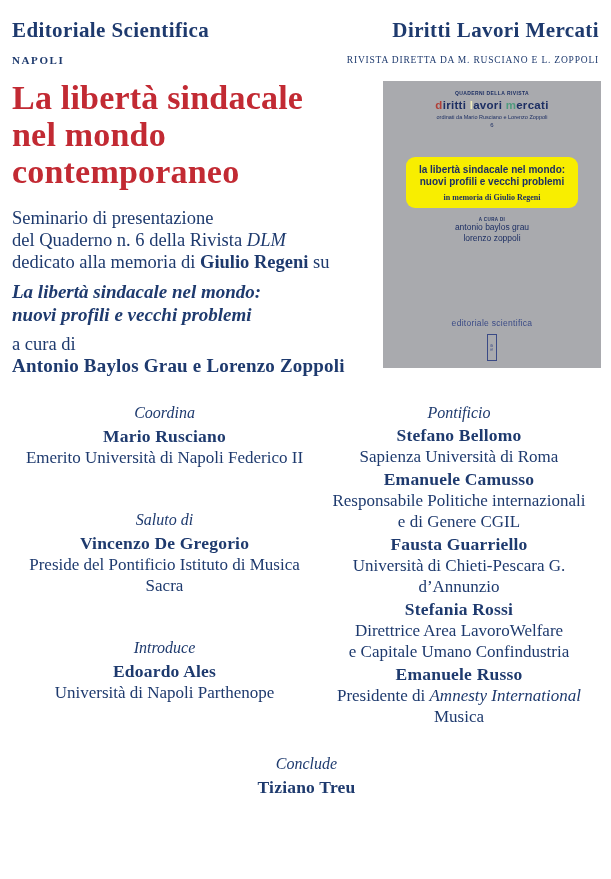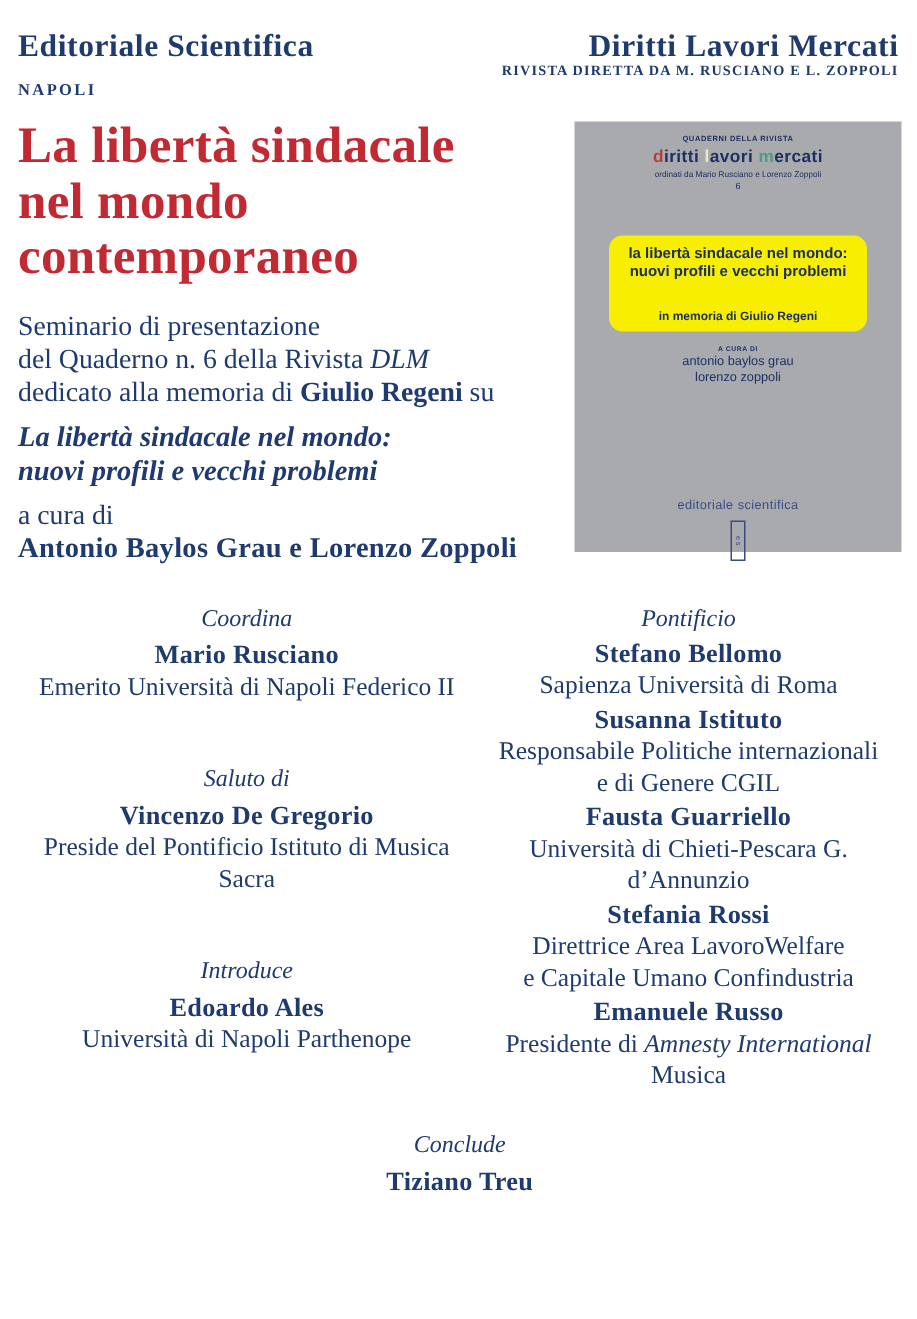--- a/index.html
+++ b/index.html
@@ -13,21 +13,21 @@
   html,body{background:#fff;}
   body{width:611px;font-family:"Liberation Serif",serif;color:var(--blue);}
   .page{position:relative;width:611px;height:879px;background:#fff;overflow:hidden;padding:18px 10px 0 12px;}
 
   
   .header{display:flex;justify-content:space-between;align-items:flex-start;}
   .pub-name{font-size:21px;font-weight:bold;letter-spacing:.4px;}
   .pub-city{font-size:11px;letter-spacing:1.6px;margin-top:11px;font-weight:bold;}
   .journal-block{text-align:right;padding-right:2px;}
   .journal-name{font-size:21px;font-weight:bold;letter-spacing:.4px;}
-  .journal-sub{font-size:9.5px;letter-spacing:.8px;margin-top:0;font-weight:bold;}
+  .journal-sub{font-size:9.5px;letter-spacing:.8px;margin-top:12px;font-weight:normal;}
 
   
   .main{display:flex;margin-top:13px;}
   .left-col{width:371px;flex:0 0 371px;}
   .title{font-size:34px;line-height:37px;font-weight:bold;color:var(--red);letter-spacing:.2px;white-space:pre-line;}
   .intro{margin-top:17px;font-size:18.5px;line-height:22px;}
   .subject{margin-top:7px;font-size:19px;line-height:23px;font-weight:bold;font-style:italic;white-space:pre-line;}
   .cura-label{margin-top:7px;font-size:18.5px;line-height:22px;}
   .curators{font-size:19px;font-weight:bold;letter-spacing:.2px;}
   i.inl{font-style:italic;} b.inl{font-weight:bold;}
@@ -35,21 +35,21 @@
   
   .cover{width:218px;height:287px;margin-top:2px;background:var(--cover-bg);color:var(--cover-ink);
          font-family:"Liberation Sans",sans-serif;text-align:center;padding-top:9px;flex:0 0 218px;}
   .cov-series{font-size:5px;font-weight:bold;letter-spacing:.4px;}
   .cov-journal{font-size:11.5px;font-weight:bold;margin-top:3px;letter-spacing:.3px;}
   .cov-journal .d{color:#b04038;} .cov-journal .l{color:#eceabc;} .cov-journal .m{color:#4f9b7e;}
   .cov-ordinati{font-size:5.5px;margin-top:3px;}
   .cov-issue{font-size:6px;margin-top:2px;}
   .cov-box{width:172px;margin:29px auto 0;background:var(--cover-yellow);border-radius:9px;padding:7px 4px 6px;}
   .cov-box-title{font-size:10px;line-height:12px;font-weight:bold;white-space:pre-line;}
-  .cov-box-memoria{font-size:8px;font-weight:bold;margin-top:18px;}
+  .cov-box-memoria{font-size:8px;font-weight:bold;margin-top:5px;font-family:Liberation Serif, serif;}
   .cov-cura-label{font-size:4.5px;font-weight:bold;margin-top:9px;letter-spacing:.4px;}
   .cov-curator{font-size:8.5px;line-height:11px;}
   .cov-publisher{font-size:8.5px;margin-top:74px;letter-spacing:.3px;color:#3a4a86;}
   .cov-mark{width:10px;height:27px;border:1px solid #3a4a86;margin:6px auto 0;
             display:flex;align-items:center;justify-content:center;}
   .cov-mark span{display:block;font-size:5px;color:#3a4a86;transform:rotate(90deg);letter-spacing:1px;}
 
   
   .event{text-align:center;margin-top:21px;color:var(--red);}
   .date-line{font-size:21.5px;font-weight:bold;letter-spacing:.3px;}
@@ -145,21 +145,21 @@
       </div>
     </div>
 
     <div class="col col-right">
       <div class="role">Pontificio</div>
       <div class="speaker">
         <div class="pname">Stefano Bellomo</div>
         <div class="pdesc">Sapienza Università di Roma</div>
       </div>
       <div class="speaker">
-        <div class="pname">Susanna Istituto</div>
+        <div class="pname">Emanuele Camusso</div>
         <div class="pdesc">Responsabile Politiche internazionali
 e di Genere CGIL</div>
       </div>
       <div class="speaker">
         <div class="pname">Fausta Guarriello</div>
         <div class="pdesc">Università di Chieti-Pescara G. d’Annunzio</div>
       </div>
       <div class="speaker">
         <div class="pname">Stefania Rossi</div>
         <div class="pdesc">Direttrice Area LavoroWelfare

